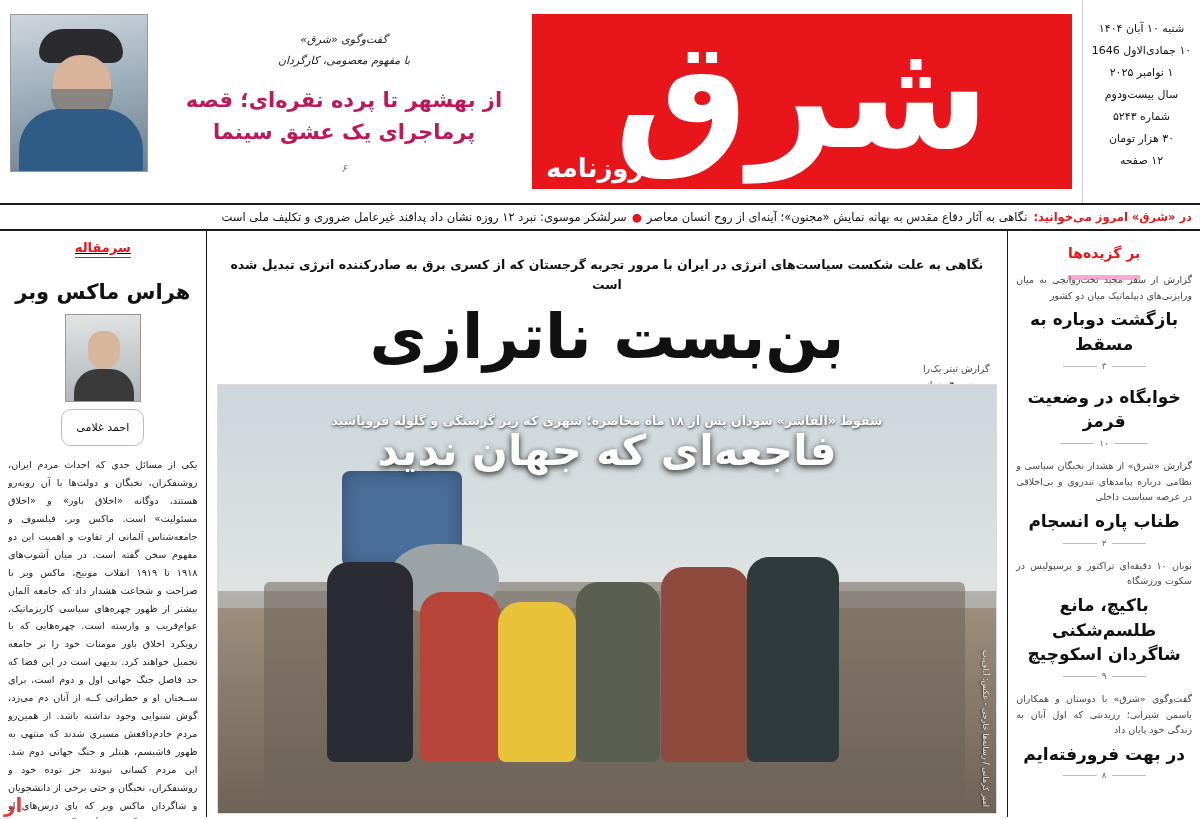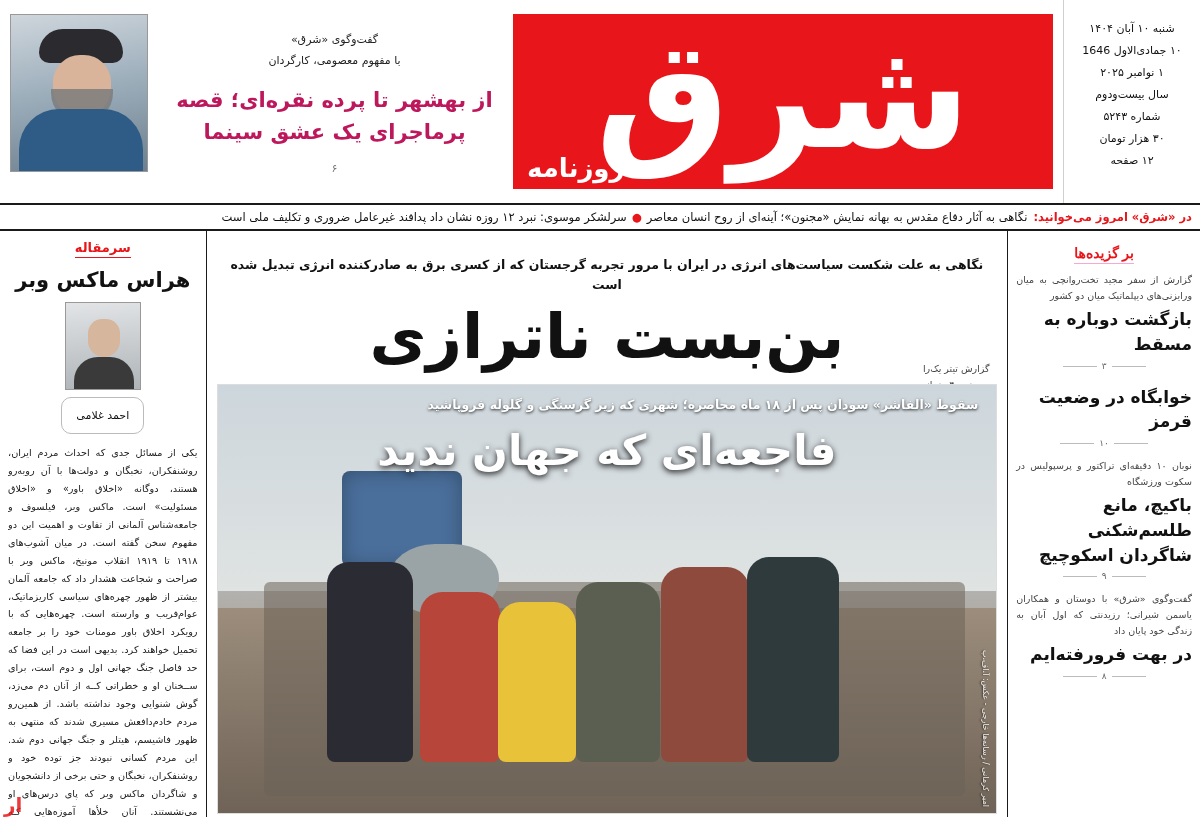--- a/index.html
+++ b/index.html
@@ -21,21 +21,21 @@
     position: relative;
     height: 205px;
     display: flex;
     flex-direction: row;
     align-items: stretch;
     border-bottom: 2px solid #1a1a1a;
   }
 
   
   .date-box {
-    width: 137px;
+    width: 118px;
     padding: 18px 6px 6px 6px;
     text-align: center;
     font-size: 11px;
     line-height: 2.0;
     color: #111;
     border-left: 1px solid #cfcfcf;
     direction: rtl;
   }
   .date-box div { white-space: nowrap; }
 
@@ -79,20 +79,21 @@
   .mast-teaser {
     flex: 1 1 auto;
     padding: 30px 10px 10px 14px;
     text-align: center;
     direction: rtl;
   }
   .mast-teaser .small {
     font-size: 11px;
     line-height: 1.9;
     color: #222;
+    font-style: italic;
   }
   .mast-teaser .big {
     margin-top: 12px;
     font-size: 21px;
     font-weight: bold;
     line-height: 1.55;
     color: #be185d;
   }
 
   
@@ -159,37 +160,36 @@
     flex-direction: column;
   }
   .sec-label {
     text-align: center;
     margin: 6px 0 10px 0;
   }
   .sec-label span {
     color: #e8161a;
     font-size: 14px;
     font-weight: bold;
-    border-bottom: 1px solid #f9a8d4;
-    padding-bottom: 2px;
-    font-family: Liberation Serif, serif;
+    border-bottom: 5px solid #f9a8d4;
+    padding-bottom: 14px;
   }
   .brief { margin-bottom: 10px; }
   .brief .kicker {
     font-size: 9.5px;
     line-height: 1.65;
     color: #444;
     text-align: justify;
   }
   .brief .title {
     font-size: 17px;
     font-weight: bold;
     line-height: 1.45;
     color: #111;
-    text-align: right;
+    text-align: center;
     margin-top: 4px;
   }
   .brief .pagenum {
     text-align: center;
     font-size: 9px;
     color: #666;
     margin-top: 4px;
   }
   .brief .pagenum::before,
   .brief .pagenum::after {
@@ -249,22 +249,22 @@
   .pot { position:absolute; width:110px; height:70px; left:22%; top:37%; background:#9aa3a6; border-radius:50%/60%; }
   .fig { position:absolute; bottom:12%; border-radius:22px 22px 8px 8px; }
   .f1 { left:14%; width:86px; height:200px; background:#2b2b33; }
   .f2 { left:26%; width:80px; height:170px; background:#b7453a; }
   .f3 { left:36%; width:78px; height:160px; background:#e8c33a; }
   .f4 { left:46%; width:84px; height:180px; background:#5a5f52; }
   .f5 { left:57%; width:88px; height:195px; background:#8e4a3d; }
   .f6 { left:68%; width:92px; height:205px; background:#2f3a3d; }
   .photo-cap-overline {
     position: absolute;
-    top: 12px; right: 18px; left: 18px;
-    text-align: right;
+    top: 28px; right: 18px; left: 18px;
+    text-align: center;
     color: #fff;
     font-size: 12.5px;
     font-weight: bold;
     text-shadow: 0 1px 3px rgba(0,0,0,.85);
   }
   .photo-head {
     position: absolute;
     top: 40px; right: 18px; left: 18px;
     text-align: center;
     color: #fff;
@@ -283,21 +283,21 @@
     text-shadow: 0 1px 2px rgba(0,0,0,.9);
   }
 
   
   .col-left {
     width: 210px;
     border-right: 1px solid #1a1a1a;
     padding: 6px 8px 0 8px;
     direction: rtl;
   }
-  .edi-label { text-align:center; margin-bottom: 12px; }
+  .edi-label { text-align:center; margin-bottom: 24px; text-decoration: underline; }
   .edi-label span {
     color:#e8161a; font-size:13px; font-weight:bold;
     border-bottom:1px solid #e8161a; padding-bottom:2px;
   }
   .edi-title {
     text-align:center; font-size:21px; font-weight:bold; color:#111;
     margin: 8px 0 10px 0;
   }
   .edi-photo {
     width: 76px; height: 88px;
@@ -397,20 +397,25 @@
         <div class="kicker">گزارش از سفر مجید تخت‌روانچی به میان ورایزنی‌های دیپلماتیک میان دو کشور</div>
         <div class="title">بازگشت دوباره به مسقط</div>
         <div class="pagenum">۳</div>
       </div>
 
       <div class="brief">
         <div class="title">خوابگاه در وضعیت قرمز</div>
         <div class="pagenum">۱۰</div>
       </div>
 
+      <div class="brief">
+        <div class="kicker">گزارش «شرق» از هشدار نخبگان سیاسی و نظامی درباره پیامدهای تندروی و بی‌اخلاقی در عرصه سیاست داخلی</div>
+        <div class="title">طناب پاره انسجام</div>
+        <div class="pagenum">۲</div>
+      </div>
 
       <div class="brief">
         <div class="kicker">نوبان ۱۰ دقیقه‌ای تراکتور و پرسپولیس در سکوت ورزشگاه</div>
         <div class="title">باکیچ، مانع طلسم‌شکنی شاگردان اسکوچیچ</div>
         <div class="pagenum">۹</div>
       </div>
 
       <div class="brief">
         <div class="kicker">گفت‌وگوی «شرق» با دوستان و همکاران یاسمن شیرانی؛ رزیدنتی که اول آبان به زندگی خود پایان داد</div>
         <div class="title">در بهت فرورفته‌ایم</div>

